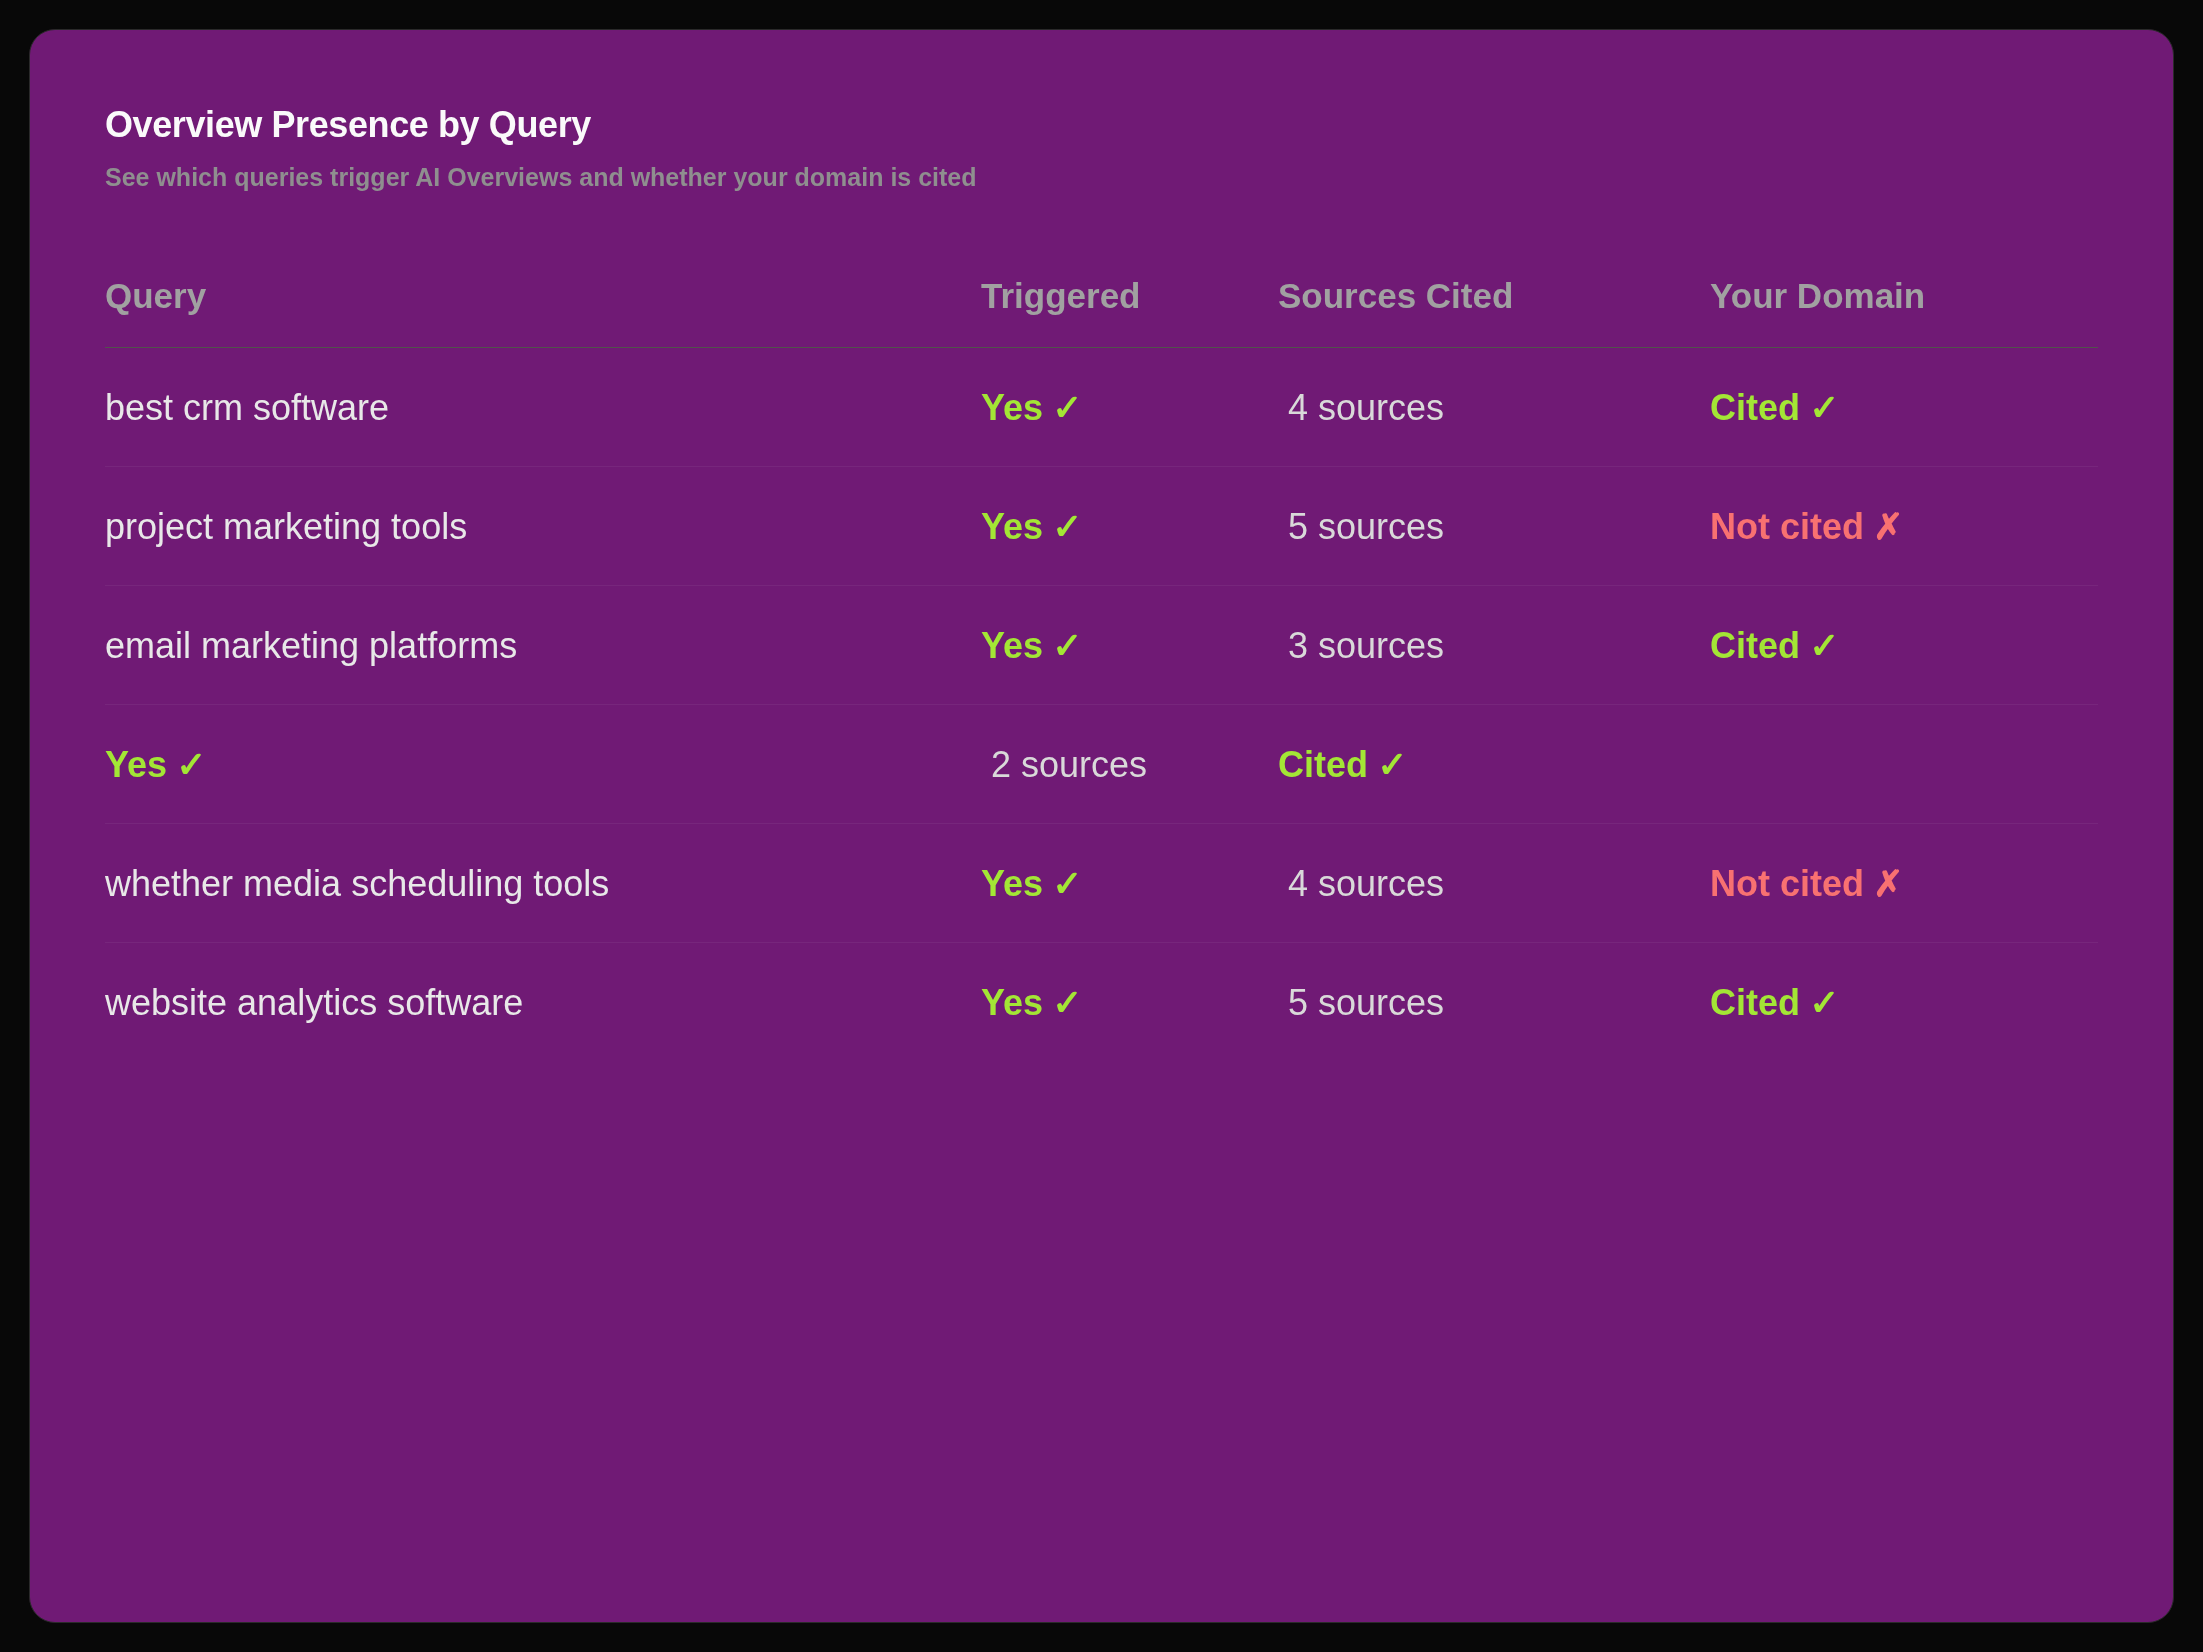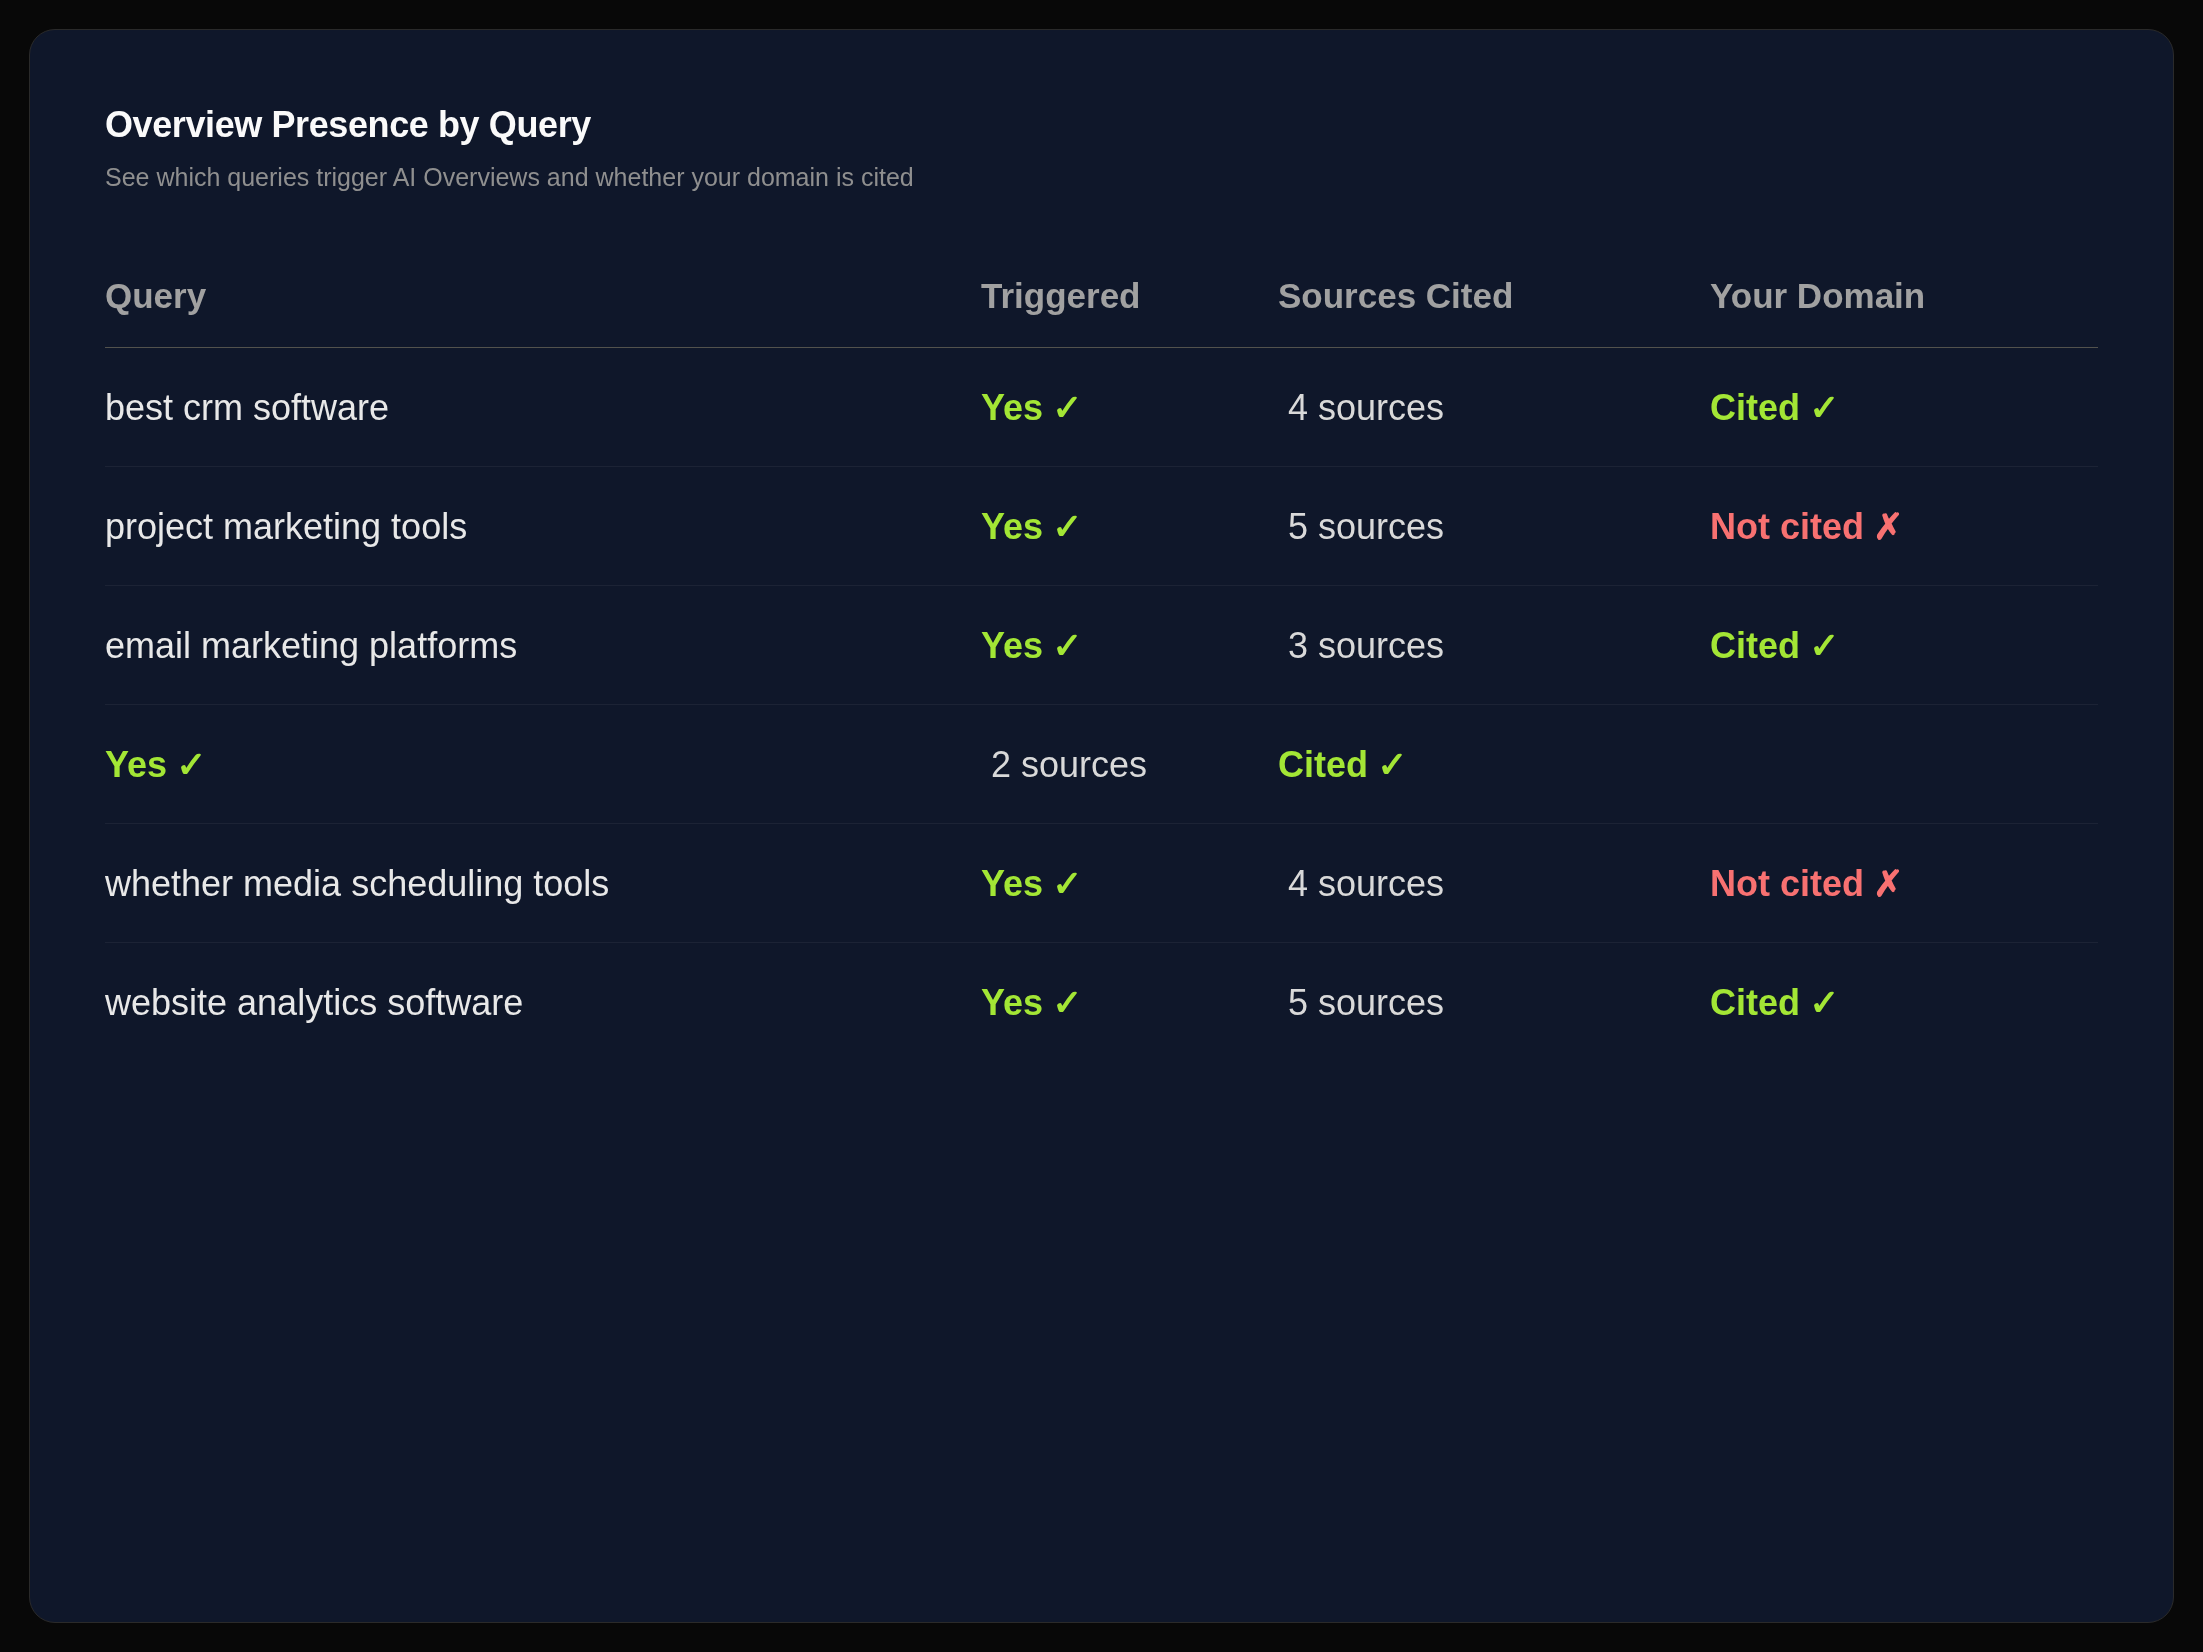--- a/index.html
+++ b/index.html
@@ -9,36 +9,36 @@
     background: #080808;
     font-family: "Liberation Sans", sans-serif;
     overflow: hidden;
   }
   .card {
     position: absolute;
     left: 29px;
     top: 29px;
     width: 2145px;
     height: 1594px;
-    background: #0f172a;
+    background: #701a75;
     border: 0.9px solid #2a2a2a;
     border-radius: 26px;
     padding: 73px 75px;
   }
   .card-title {
     font-size: 36px;
     font-weight: 700;
     color: #fafafa;
     letter-spacing: -0.4px;
     line-height: 1.2;
   }
   .card-subtitle {
     margin-top: 14.7px;
     font-size: 25px;
-    font-weight: 400;
+    font-weight: 700;
     color: #8f8f8f;
     line-height: 1.35;
   }
   .grid-row {
     display: grid;
     grid-template-columns: 876px 297px 432px 1fr;
     align-items: center;
   }
   .table-header {
     margin-top: 84px;

